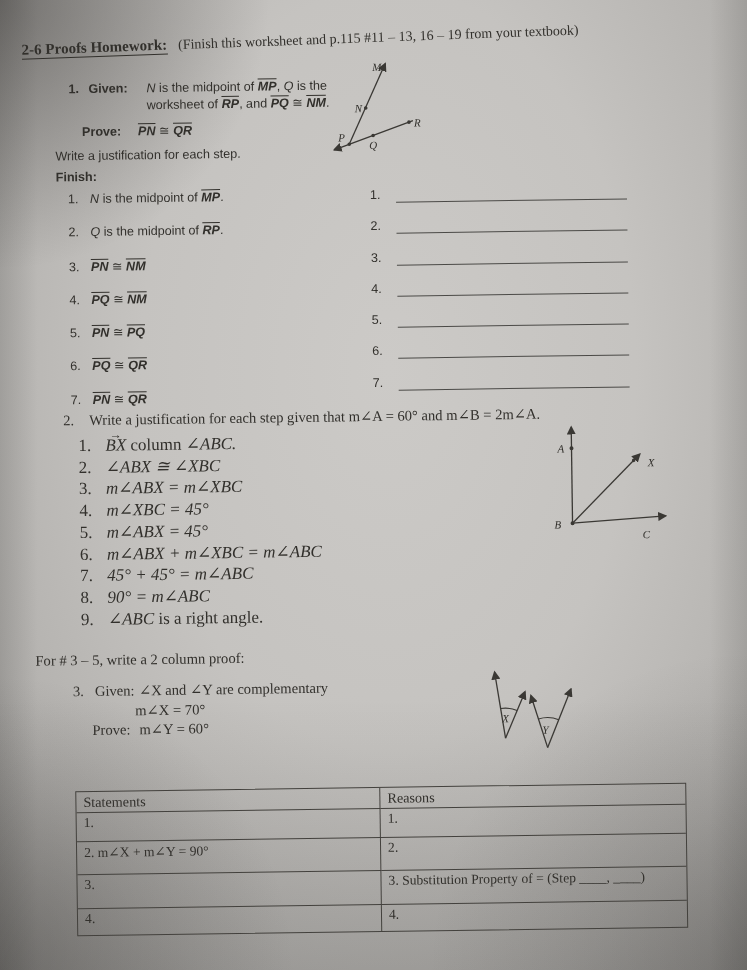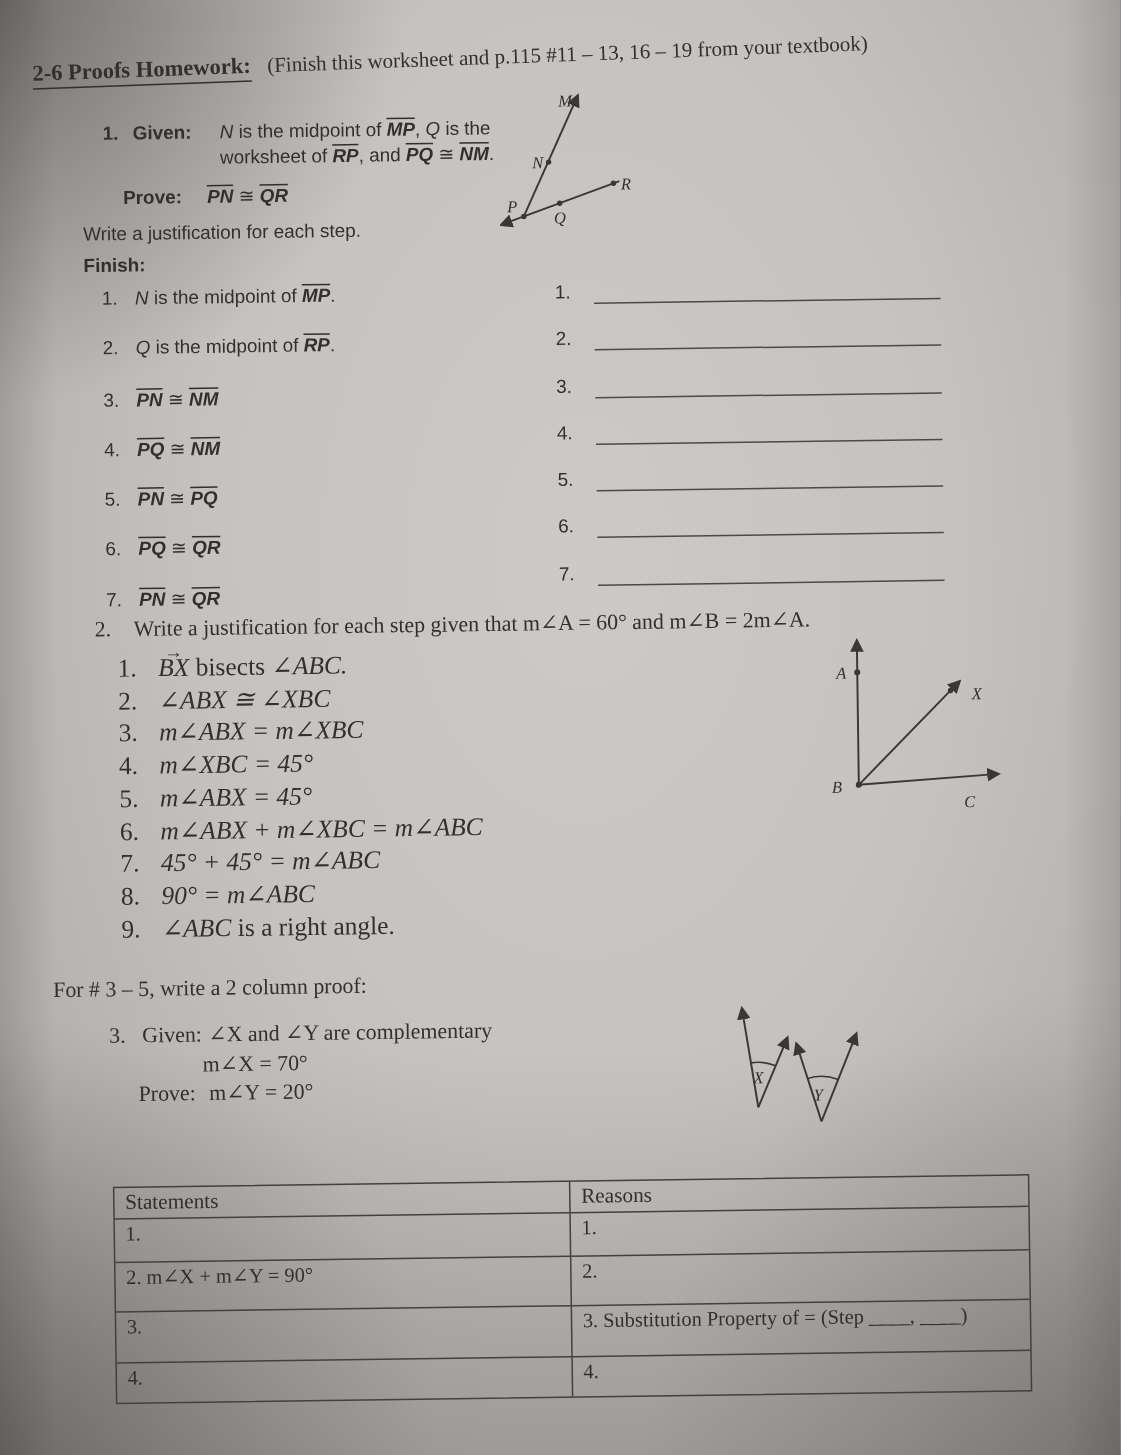--- a/index.html
+++ b/index.html
@@ -158,21 +158,21 @@
           <span class="snum">7.</span>
           <div class="bline"></div>
         </div>
   </div>
 
   <div class="abs serif p2prompt" style="left:64px; top:407px;">
     <span class="p2pn">2.</span><span>Write a justification for each step given that m∠A = 60° and m∠B = 2m∠A.</span>
   </div>
 
   <div class="abs serif" style="left:79px; top:431px;">
-    <div class="p2step"><span class="p2num">1.</span><span class="ray">BX</span><span class="mit"></span><span> bisects </span><span class="mit">∠ABC.</span></div>
+    <div class="p2step"><span class="p2num">1.</span><span class="ray">BX</span><span class="mit"></span><span> column </span><span class="mit">∠ABC.</span></div>
     <div class="p2step"><span class="p2num">2.</span><span class="ray"></span><span class="mit">∠ABX ≅ ∠XBC</span><span></span><span class="mit"></span></div>
     <div class="p2step"><span class="p2num">3.</span><span class="ray"></span><span class="mit">m∠ABX = m∠XBC</span><span></span><span class="mit"></span></div>
     <div class="p2step"><span class="p2num">4.</span><span class="ray"></span><span class="mit">m∠XBC = 45°</span><span></span><span class="mit"></span></div>
     <div class="p2step"><span class="p2num">5.</span><span class="ray"></span><span class="mit">m∠ABX = 45°</span><span></span><span class="mit"></span></div>
     <div class="p2step"><span class="p2num">6.</span><span class="ray"></span><span class="mit">m∠ABX + m∠XBC = m∠ABC</span><span></span><span class="mit"></span></div>
     <div class="p2step"><span class="p2num">7.</span><span class="ray"></span><span class="mit">45° + 45° = m∠ABC</span><span></span><span class="mit"></span></div>
     <div class="p2step"><span class="p2num">8.</span><span class="ray"></span><span class="mit">90° = m∠ABC</span><span></span><span class="mit"></span></div>
     <div class="p2step"><span class="p2num">9.</span><span class="ray"></span><span class="mit">∠ABC</span><span> is a right angle.</span><span class="mit"></span></div>
   </div>
 
@@ -187,21 +187,21 @@
     <text x="6" y="107">B</text>
     <text x="94" y="118">C</text>
     <text x="100" y="46">X</text>
   </svg>
 
   <div class="abs serif intro3" style="left:33px; top:648px;">For # 3 – 5, write a 2 column proof:</div>
 
   <div class="abs serif p3block" style="left:70px; top:678px;">
     <div class="row"><span style="display:inline-block;width:22px;">3.</span><span style="display:inline-block;width:44px;">Given:</span><span>∠X and ∠Y are complementary</span></div>
     <div class="row" style="padding-left:62px;"><span>m∠X = 70°</span></div>
-    <div class="row" style="padding-left:19px;"><span style="display:inline-block;width:47px;">Prove:</span><span>m∠Y = 20°</span></div>
+    <div class="row" style="padding-left:19px;"><span style="display:inline-block;width:47px;">Prove:</span><span>m∠Y = 60°</span></div>
   </div>
 
   <svg class="abs" style="left:486px; top:668px;" width="100" height="95" viewBox="0 0 100 95">
     <line x1="16" y1="72" x2="6" y2="6" marker-end="url(#arr)"></line>
     <line x1="16" y1="72" x2="36" y2="26" marker-end="url(#arr)"></line>
     <path class="arc" d="M 11.5,42.3 A 30 30 0 0 1 27.9,44.5"></path>
     <text x="13" y="56">X</text>
     <line x1="58" y1="82" x2="42" y2="30" marker-end="url(#arr)"></line>
     <line x1="58" y1="82" x2="82" y2="24" marker-end="url(#arr)"></line>
     <path class="arc" d="M 49.2,53.3 A 30 30 0 0 1 69.5,54.3"></path>

